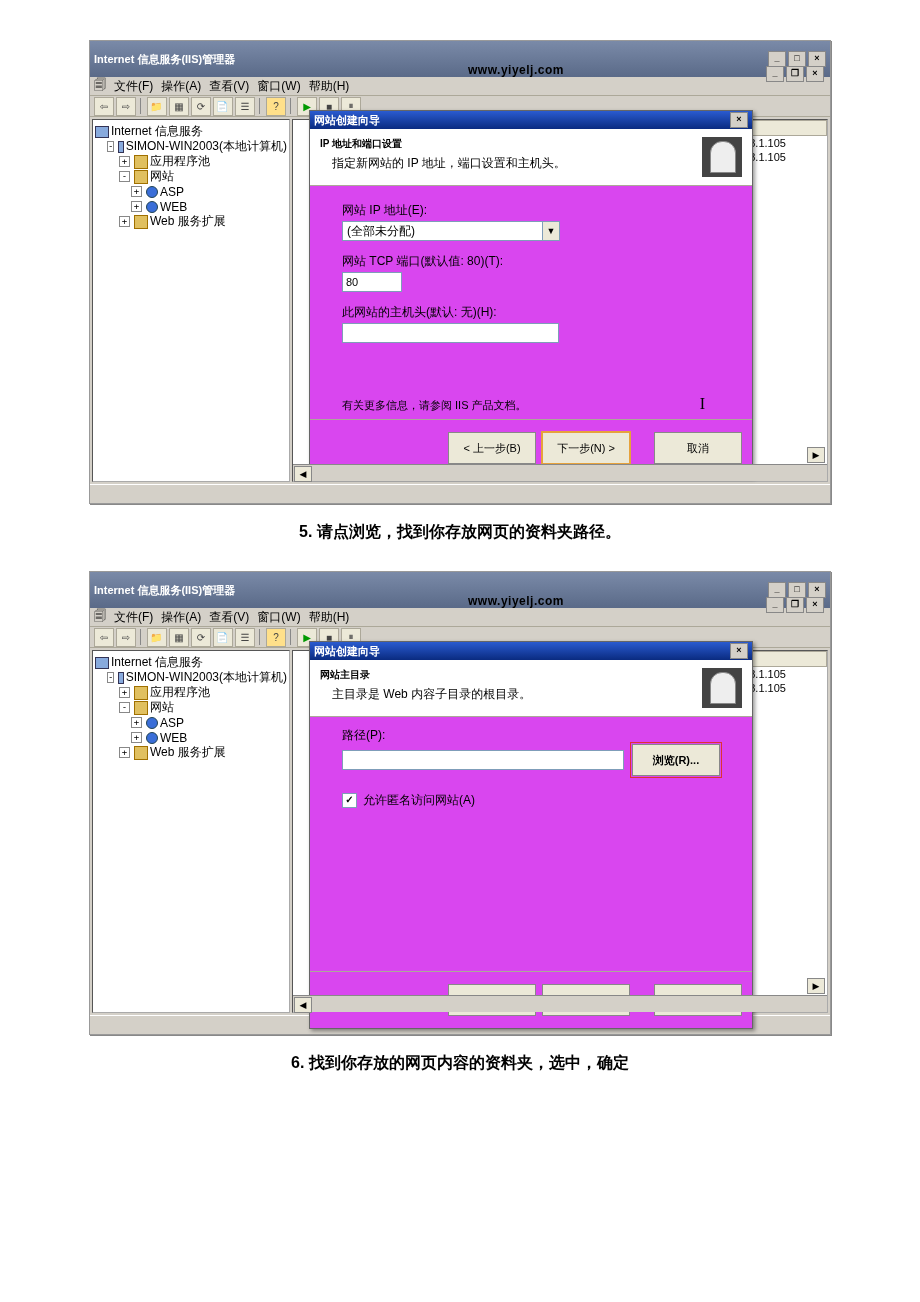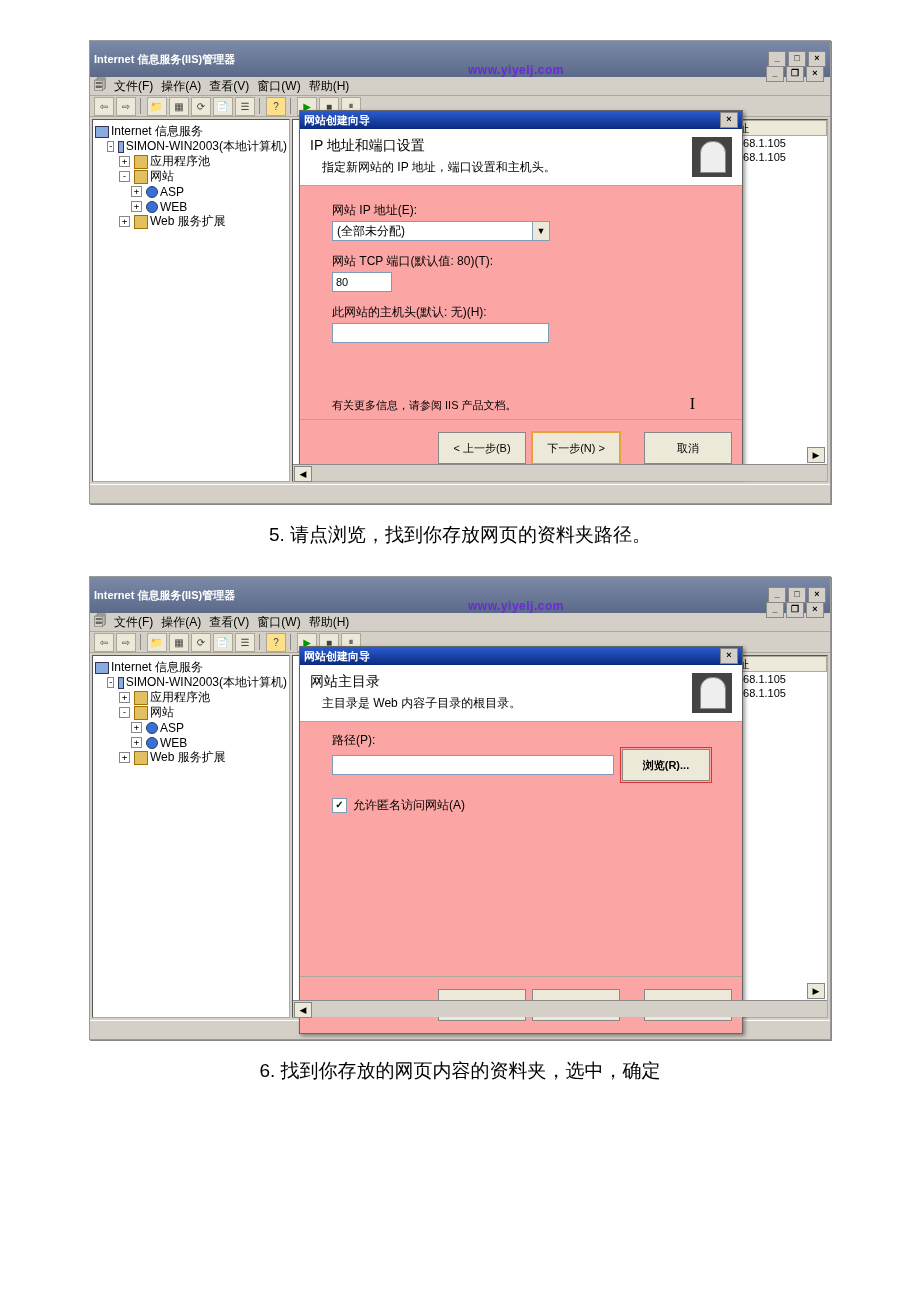--- a/index.html
+++ b/index.html
@@ -4,65 +4,65 @@
 <style>
   body { margin:0; background:#fff; font-family:"SimSun","宋体",sans-serif; font-size:12px; color:#000; }
   .page { width:920px; margin:0 auto; padding:40px 0 60px; }
   .shot { width:740px; margin:0 auto 18px; border:1px solid #999; background:#d4d0c8; box-shadow:1px 1px 0 #888; position:relative; }
   .titlebar { height:36px; background:linear-gradient(#7a8aa8,#5a6a88); color:#fff; display:flex; align-items:center; padding:0 4px; font-weight:bold; font-size:11px; }
   .titlebar .spacer{flex:1;}
   .winbtns { display:flex; gap:2px; }
   .winbtn { width:16px; height:14px; background:#d4d0c8; border:1px solid #888; color:#000; font:bold 9px/12px sans-serif; text-align:center; }
   .menubar { height:18px; background:#d4d0c8; border-bottom:1px solid #aca899; display:flex; align-items:center; padding-left:4px; gap:8px; }
   .menubar span{white-space:nowrap;}
-  .note { position:absolute; top:22px; left:378px; color:#6d28d9; font-weight:bold; letter-spacing:0.5px; }
+  .note { position:absolute; top:22px; left:378px; color:#000000; font-weight:bold; letter-spacing:0.5px; }
   .inner-winbtns{ position:absolute; top:25px; right:6px; display:flex; gap:2px;}
   .toolbar { height:20px; background:#d4d0c8; border-bottom:1px solid #aca899; display:flex; align-items:center; padding-left:4px; gap:2px;}
   .tb-btn{ width:18px; height:17px; border:1px solid #aca899; background:#ece9d8; display:flex; align-items:center; justify-content:center; font-size:10px; color:#444;}
   .tb-sep{width:2px;height:16px;border-left:1px solid #888;margin:0 2px;}
   .tb-question{background:#ffe08a;}
   .mmc-body{ display:flex; height:367px; }
   .tree{ width:192px; background:#fff; border:1px inset #aaa; margin:2px; padding:4px 2px; overflow:hidden;}
   .tree-row{display:flex;align-items:center;gap:2px;height:15px;white-space:nowrap;}
   .ind1{padding-left:12px;} .ind2{padding-left:24px;} .ind3{padding-left:36px;}
   .box{width:9px;height:9px;border:1px solid #888;font:9px/8px monospace;text-align:center;display:inline-block;margin-right:2px;}
   .ico{width:12px;height:12px;display:inline-block;}
   .ico-folder{background:#e0c060;border:1px solid #a07000;}
   .ico-computer{width:12px;height:10px;background:#88aadd;border:1px solid #335;}
   .ico-globe{width:10px;height:10px;border-radius:50%;background:#3a6ed8;border:1px solid #245;}
   .right{ flex:1; background:#fff; border:1px inset #aaa; margin:2px 2px 2px 0; position:relative;}
   .right-header{position:absolute;top:0;right:0;width:92px;}
   .rh-cell{height:14px;border:1px solid #aca899;background:#ece9d8;padding:0 2px;font-size:11px;display:flex;align-items:center;}
-  .wizard{ position:absolute; left:6px; top:-10px; width:442px; background:#fca5a5; border:1px solid #666; box-shadow:2px 2px 4px rgba(0,0,0,.4);}
+  .wizard{ position:absolute; left:16px; top:-10px; width:442px; background:#d946ef; border:1px solid #666; box-shadow:2px 2px 4px rgba(0,0,0,.4);}
   .wiz-title{height:18px;background:linear-gradient(#2a5bd0,#0a2b80);color:#fff;display:flex;align-items:center;padding:0 4px;font-weight:bold;font-size:11px;}
   .wiz-title .spacer{flex:1;}
   .wiz-header{background:#fff;display:flex;align-items:flex-start;padding:8px 10px;border-bottom:1px solid #aca899;}
   .wiz-header .txt{flex:1;}
-  .wiz-header h4{margin:0 0 4px;font-size:14px;font-weight:normal;}
+  .wiz-header h4{margin:0 0 4px;font-size:10px;font-weight:bold;}
   .wiz-graphic{width:40px;height:40px;background:#444;position:relative;}
   .wiz-graphic:before{content:"";position:absolute;left:8px;top:4px;width:24px;height:30px;border-radius:12px 12px 0 0;background:#eee;border:1px solid #888;}
   .wiz-body{padding:10px 32px 8px;}
   .wiz-body label{display:block;margin:6px 0 2px;}
   .dropdown{width:212px;height:18px;border:1px solid #7f9db9;background:#fff;display:flex;align-items:center;padding-left:4px;position:relative;}
   .dropdown .arrow{position:absolute;right:0;top:0;width:16px;height:18px;border-left:1px solid #7f9db9;background:#ece9d8;text-align:center;font-size:9px;line-height:18px;}
   .txtbox{height:18px;border:1px solid #7f9db9;background:#fff;padding-left:3px;font-size:11px;line-height:18px;}
   .w55{width:55px;} .w212{width:212px;} .w296{width:296px;}
   .wiz-foot-note{padding:0 32px;margin-top:44px;font-size:11px;}
   .cursor{display:inline-block;font-family:serif;font-size:16px;margin-left:170px;}
   .wiz-buttons{display:flex;justify-content:flex-end;gap:6px;padding:12px 10px;border-top:1px solid #aca899;margin-top:6px;}
   .btn{min-width:74px;height:22px;border:1px solid #888;background:#ece9d8;font-size:11px;display:inline-flex;align-items:center;justify-content:center;padding:4px 6px;}
   .btn-bracket{border:1px solid #888;background:#ece9d8;}
   .btn-next{outline:2px solid #e6a23c;outline-offset:-1px;}
   .btn-dis{color:#888;}
   .scrollbar-bottom{height:16px;background:#d4d0c8;border-top:1px solid #888;display:flex;}
   .sb-arrow{width:16px;height:14px;border:1px solid #888;background:#ece9d8;text-align:center;font-size:9px;line-height:14px;margin:1px;}
   .sb-track{flex:1;}
   .sb-right{position:absolute;right:2px;bottom:18px;width:16px;height:14px;border:1px solid #888;background:#ece9d8;text-align:center;font-size:9px;line-height:14px;}
   .statusbar{height:18px;background:#d4d0c8;border-top:1px solid #fff;}
-  .caption{text-align:center;font-size:19px;margin:18px 0 28px;}
+  .caption{text-align:center;font-size:16px;margin:18px 0 28px;font-weight:bold;}
   .checkbox{display:inline-flex;align-items:center;gap:6px;}
   .checkbox .ck{width:13px;height:13px;border:1px solid #7f9db9;background:#fff;text-align:center;font:bold 10px/11px sans-serif;}
   .browse-row{display:flex;gap:8px;align-items:center;}
   .browse-btn{outline:1.5px solid #d33;outline-offset:1px;font-weight:bold;}
   .wiz-body-tall{padding:10px 32px 8px; min-height:230px;}
 </style>
 </head>
 <body>
 
 <div class="page">

